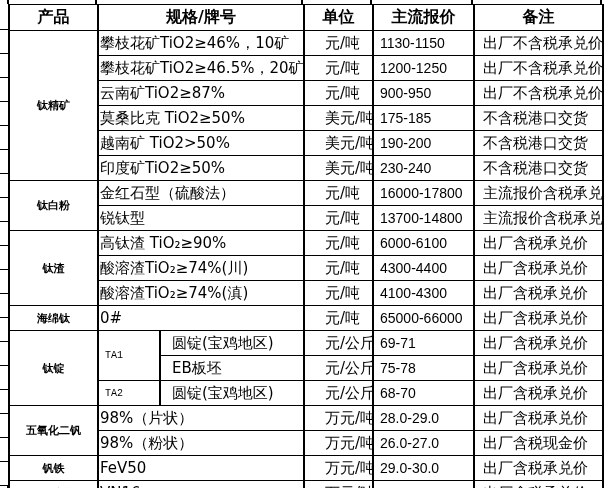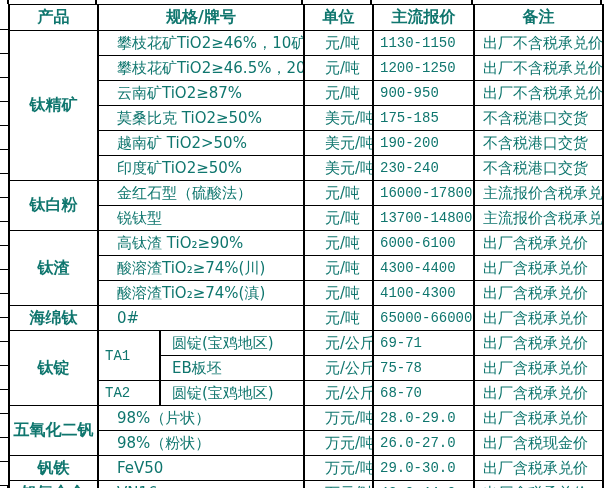--- a/index.html
+++ b/index.html
@@ -1,38 +1,38 @@
 <!DOCTYPE html>
 <html><head>
 <meta charset="utf-8">
 <style>
   html,body{margin:0;padding:0;background:#fff;}
   .screen{
-    position:relative;width:604px;height:488px;background:#fff;color:#0f766e;
+    position:relative;width:604px;height:488px;background:#fff;color:#000000;
     font-family:"DejaVu Sans",sans-serif;overflow:hidden;
   }
   table.price-table{
     position:absolute;left:8px;top:4px;width:594px;
     border-collapse:collapse;table-layout:fixed;
   }
   .price-table th,.price-table td{
     border:1px solid #000;border-left-width:2px;border-right-width:2px;
     padding:0;white-space:nowrap;overflow:hidden;vertical-align:middle;
     background:#fff;
   }
   .price-table th{
     height:25px;font-size:16px;font-weight:bold;text-align:center;
   }
   .price-table td{height:24px;font-size:15px;text-align:left;}
-  td.prod{font-weight:bold;text-align:center;font-size:16px;}
-  td.spec{padding-left:18px;}
-  td.grade{padding-left:6px;font-family:"Liberation Mono",monospace;font-size:14px;}
+  td.prod{font-weight:bold;text-align:center;font-size:11px;}
+  td.spec{padding-left:1px;}
+  td.grade{padding-left:6px;font-family:"Liberation Mono",monospace;font-size:10px;}
   td.form{padding-left:11px;}
   td.unit{padding-left:20px;}
-  td.price{padding-left:6px;font-family:Liberation Mono, monospace;font-size:14px;}
+  td.price{padding-left:6px;font-family:Liberation Sans, sans-serif;font-size:14px;}
   td.note{padding-left:8px;}
   
   .ticks-top,.ticks-bottom{
     position:absolute;left:0;width:604px;
     background-repeat:no-repeat;
     background-image:linear-gradient(#000,#000),linear-gradient(#000,#000),
       linear-gradient(#000,#000),linear-gradient(#000,#000),
       linear-gradient(#000,#000),linear-gradient(#000,#000);
   }
   .ticks-top{top:0;height:4px;background-size:2px 4px;

